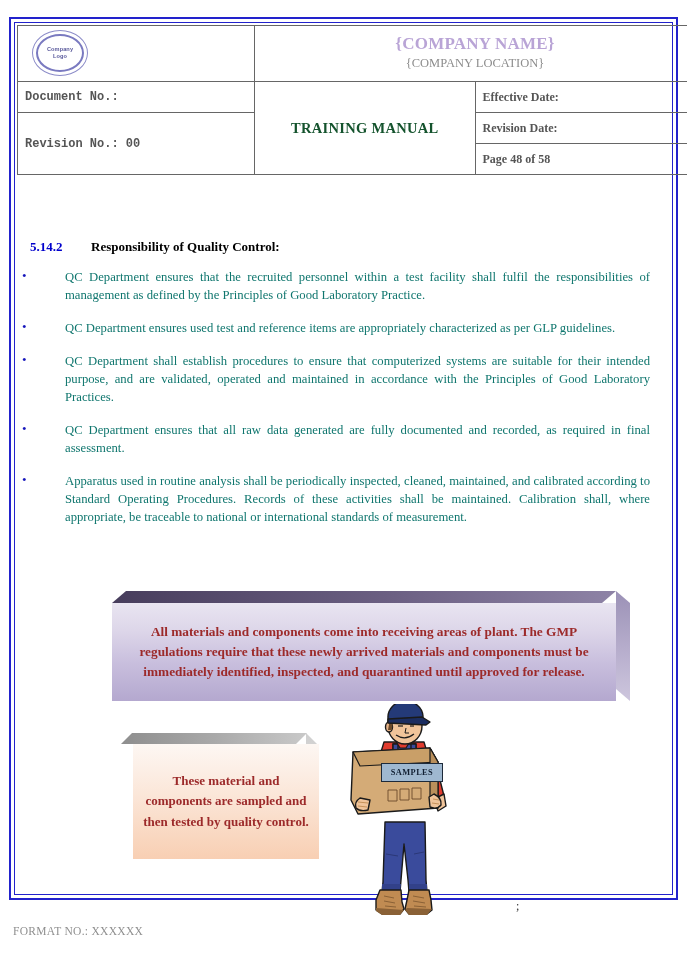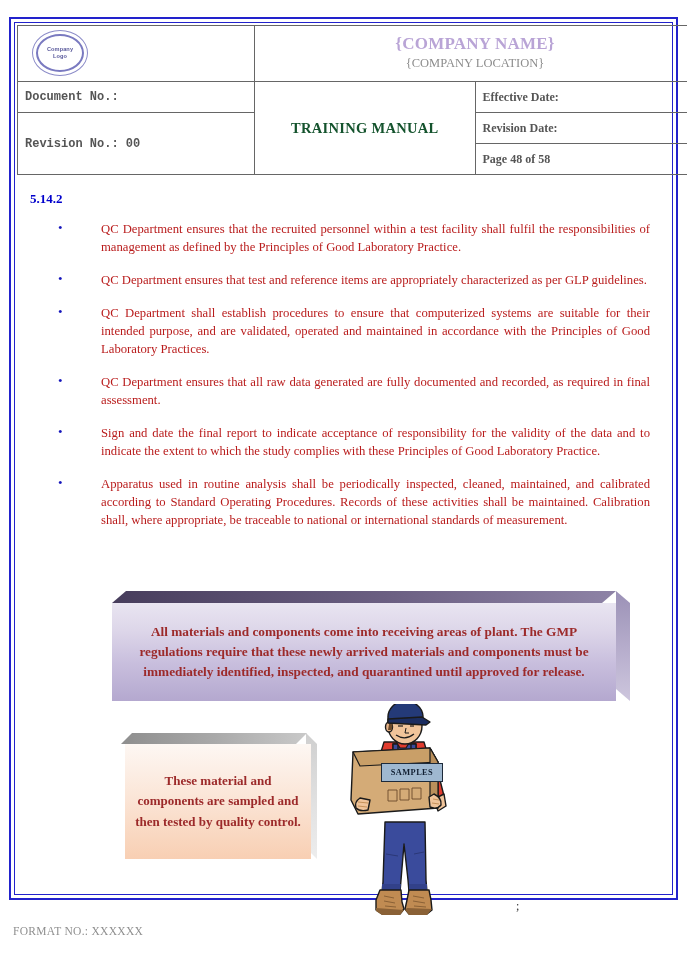--- a/index.html
+++ b/index.html
@@ -135,40 +135,41 @@
     display: flex;
     margin: 16px 0 0 17px;
     align-items: baseline;
   }
   .section-num {
     color: #0000cc;
     font-weight: bold;
     font-size: 13px;
     width: 61px;
     flex: 0 0 61px;
+    margin-top: 48px;
   }
   .section-title {
     color: #000000;
     font-weight: bold;
     font-size: 13px;
   }
 
   
   .bullet-list {
     margin: 13px 0 0 0;
     padding: 0;
     list-style: none;
   }
   .bullet-item {
     position: relative;
-    margin: 0 24px 15px 88px;
+    margin: 0 24px 15px 52px;
     font-size: 12.7px;
     line-height: 1.42;
     text-align: justify;
-    color: #b91c1c;
+    color: #0f766e;
   }
   .bullet-item::before {
     content: "\2022";
     position: absolute;
     left: -43px;
     top: -1px;
     color: #1515bb;
     font-size: 13px;
   }
 
@@ -229,21 +230,21 @@
   }
   .pp-rightface {
     position: absolute;
     right: 0; top: 0;
     width: 11px; height: 126px;
     background: linear-gradient(180deg, #cfcfcf 0%, #e2e2e2 60%, #ededed 100%);
     clip-path: polygon(0 0, 11px 11px, 11px 126px, 0 115px);
   }
   .pp-front {
     position: absolute;
-    left: 4px; top: 11px;
+    left: 12px; top: 11px;
     width: 186px; height: 115px;
     background: linear-gradient(180deg, #fdf7f3 0%, #fbe6d8 45%, #f8cfb3 100%);
     display: flex;
     align-items: center;
     justify-content: center;
   }
   .pp-text {
     text-align: center;
     color: #9c2a2a;
     font-weight: bold;
@@ -334,28 +335,28 @@
       <td class="meta-cell right-col">Revision Date:</td>
     </tr>
     <tr>
       <td class="meta-cell right-col">Page 48 of 58</td>
     </tr>
   </tbody>
     </table>
 
   <div class="section-row">
     <span class="section-num">5.14.2</span>
+    <span class="section-title">Responsibility of Quality Control:</span>
   </div>
 
   <ul class="bullet-list" id="bullet-list">
       <li class="bullet-item">QC Department ensures that the recruited personnel within a test facility shall fulfil the responsibilities of management as defined by the Principles of Good Laboratory Practice.</li>
-      <li class="bullet-item">QC Department ensures that test and reference items are appropriately characterized as per GLP guidelines.</li>
+      <li class="bullet-item">QC Department ensures used test and reference items are appropriately characterized as per GLP guidelines.</li>
       <li class="bullet-item">QC Department shall establish procedures to ensure that computerized systems are suitable for their intended purpose, and are validated, operated and maintained in accordance with the Principles of Good Laboratory Practices.</li>
       <li class="bullet-item">QC Department ensures that all raw data generated are fully documented and recorded, as required in final assessment.</li>
-      <li class="bullet-item">Sign and date the final report to indicate acceptance of responsibility for the validity of the data and to indicate the extent to which the study complies with these Principles of Good Laboratory Practice.</li>
       <li class="bullet-item">Apparatus used in routine analysis shall be periodically inspected, cleaned, maintained, and calibrated according to Standard Operating Procedures.  Records of these activities shall be maintained. Calibration shall, where appropriate, be traceable to national or international standards of measurement.</li>
     </ul>
 
   <div class="callout-purple-wrap">
     <div class="cp-topface"></div>
     <div class="cp-rightface"></div>
     <div class="cp-front">
       <div class="cp-text">All materials and components come into receiving areas of plant. The GMP regulations require that these newly arrived materials and components must be immediately identified, inspected, and quarantined until approved for release.</div>
     </div>
   </div>

